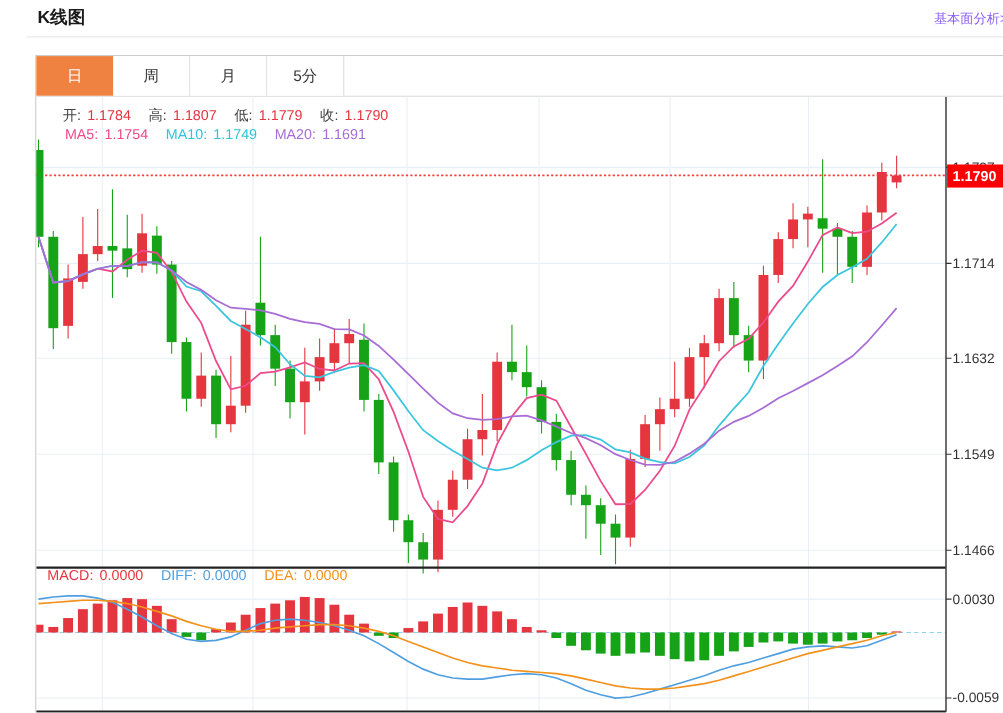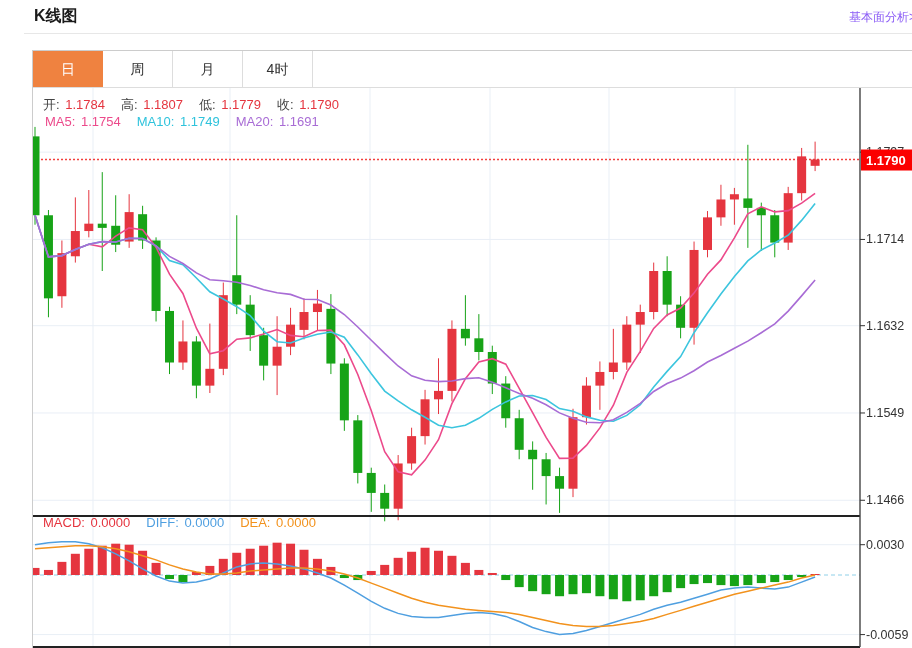--- a/index.html
+++ b/index.html
@@ -8,39 +8,39 @@
   .fund-link{position:absolute;right:20px;top:9px;font-size:12px;color:#8b5cf6;text-decoration:none;cursor:pointer;}
   .title-divider{position:absolute;left:0;right:0;top:33px;height:1px;background:#e7e7e7;}
   .panel{position:absolute;left:8px;top:50px;width:895px;height:600px;border:1px solid #ccc;background:#fff;}
   .tabbar{position:absolute;left:0;top:0;right:0;height:36px;border-bottom:1px solid #ddd;display:flex;background:#fff;}
   .tab{width:70px;height:36px;line-height:36px;text-align:center;font-size:14px;color:#333;border-right:1px solid #ddd;cursor:pointer;box-sizing:border-box;background:#fff;}
   .tab.active{background:#ef8240;color:#fff;border-right:none;}
   .chartwrap{position:absolute;left:0;top:37px;right:0;bottom:0;}
   .readout{position:absolute;font-size:13px;white-space:nowrap;letter-spacing:0;}
   .readout .seg{margin-right:16px;}
   .readout .lab{margin-right:2px;}
-  #hdr-ohlc{left:10px;top:8px;}
-  #hdr-ma{left:12px;top:26px;}
+  #hdr-ohlc{left:24px;top:8px;}
+  #hdr-ma{left:26px;top:26px;}
   #hdr-macd{left:10px;top:427px;}
   svg{position:absolute;left:0;top:0;}
 </style>
 </head>
 <body>
 <div id="stage">
 
 <div class="page-title">K线图</div>
 <a class="fund-link">基本面分析&gt;</a>
 <div class="title-divider"></div>
 
 <div class="panel">
   <div class="tabbar">
         <div class="tab active">日</div>
         <div class="tab">周</div>
         <div class="tab">月</div>
-        <div class="tab">4时</div>
+        <div class="tab">5分</div>
       </div>
   <div class="chartwrap">
     <svg id="chart" width="895" height="562">
           <line x1="0" y1="64.1551724137931" x2="827" y2="64.1551724137931" stroke="#e9eff6" stroke-width="1"></line>
           <line x1="0" y1="151.44827586206875" x2="827" y2="151.44827586206875" stroke="#e9eff6" stroke-width="1"></line>
           <line x1="0" y1="237.6896551724135" x2="827" y2="237.6896551724135" stroke="#e9eff6" stroke-width="1"></line>
           <line x1="0" y1="324.98275862068914" x2="827" y2="324.98275862068914" stroke="#e9eff6" stroke-width="1"></line>
           <line x1="0" y1="412.2758620689648" x2="827" y2="412.2758620689648" stroke="#e9eff6" stroke-width="1"></line>
           <line x1="0" y1="456.7" x2="827" y2="456.7" stroke="#e9eff6" stroke-width="1"></line>
           <line x1="0" y1="546.59" x2="827" y2="546.59" stroke="#e9eff6" stroke-width="1"></line>

